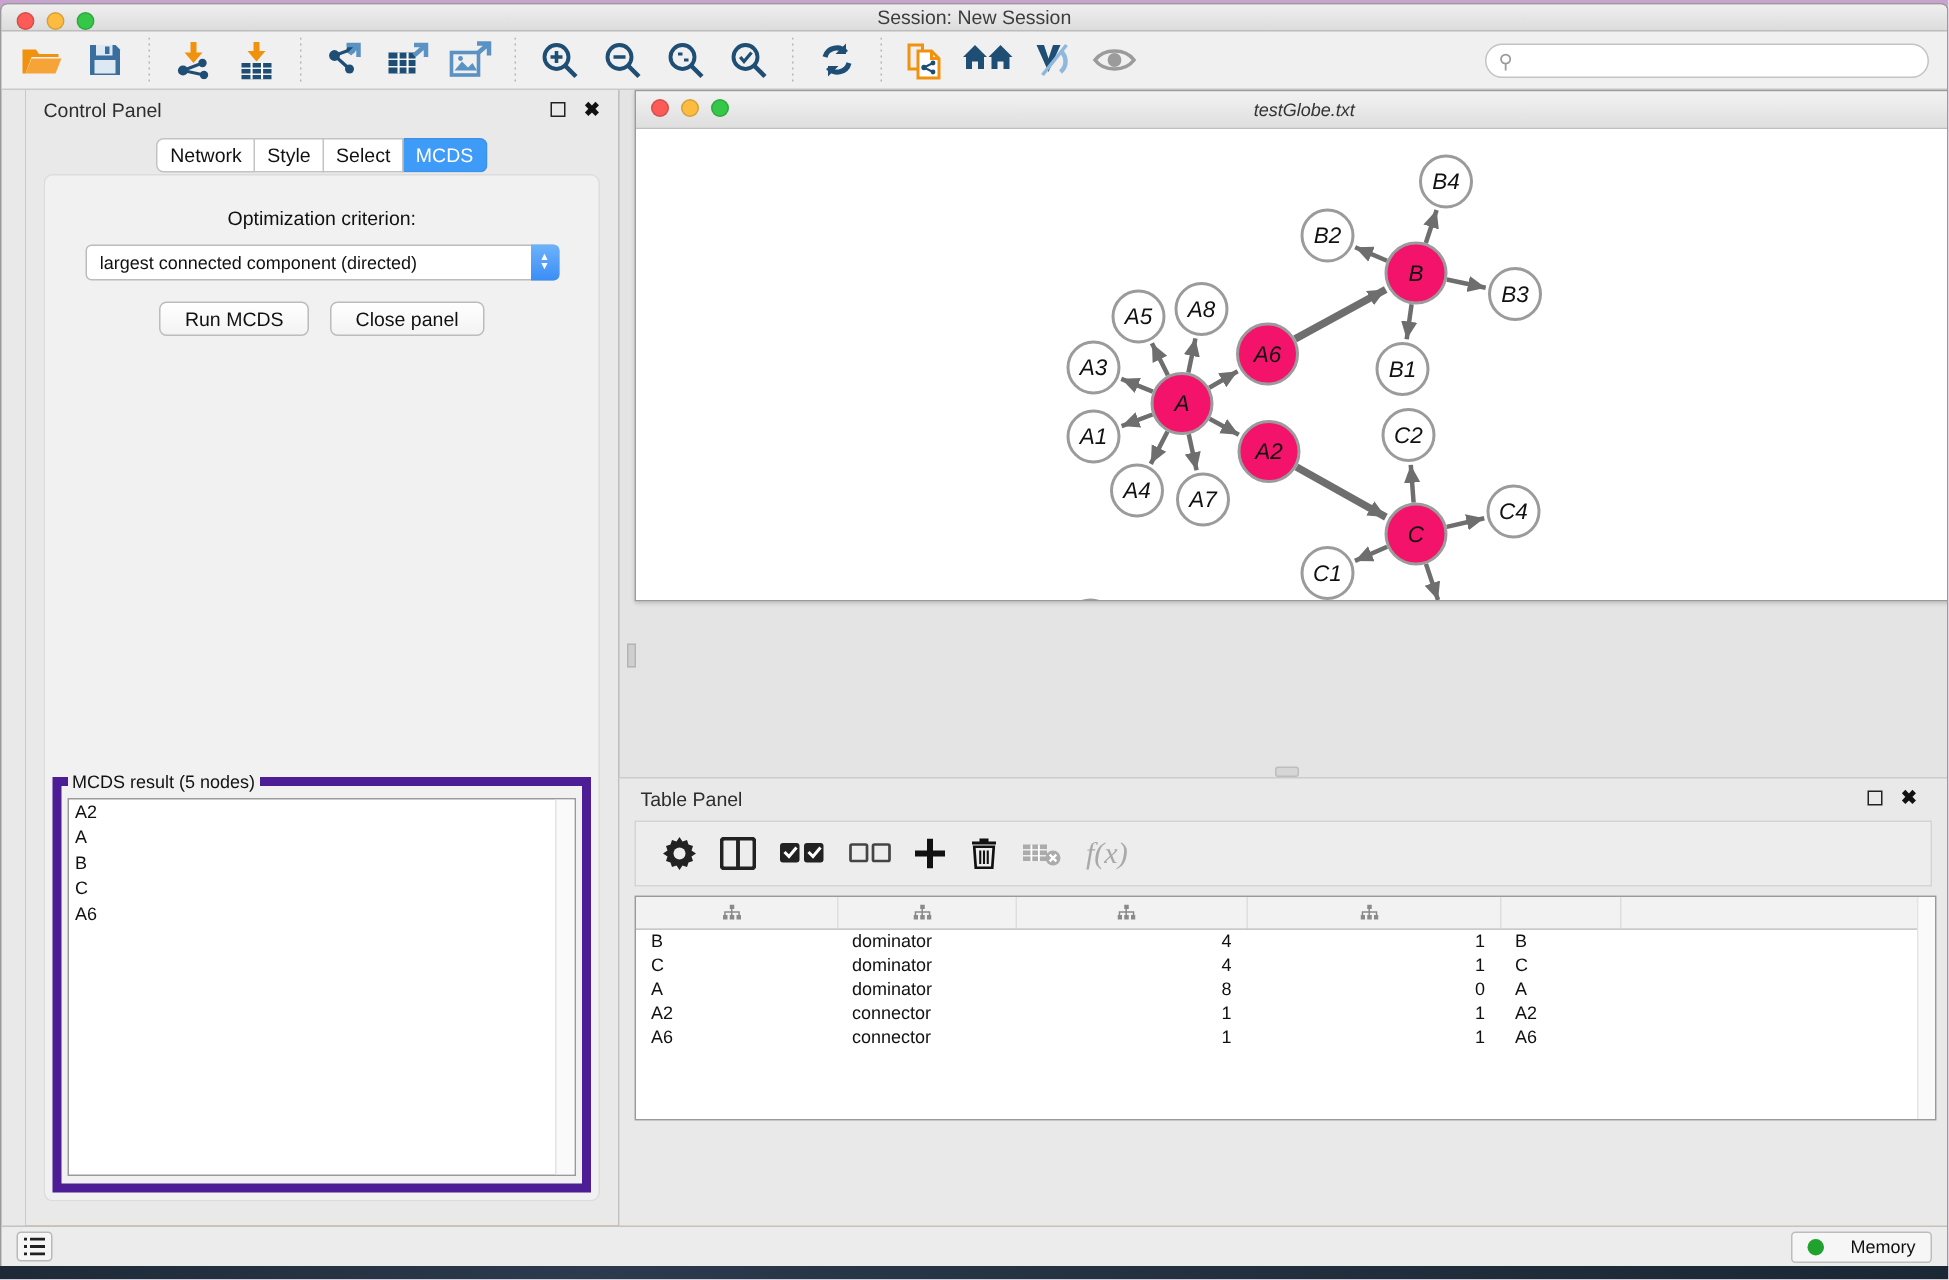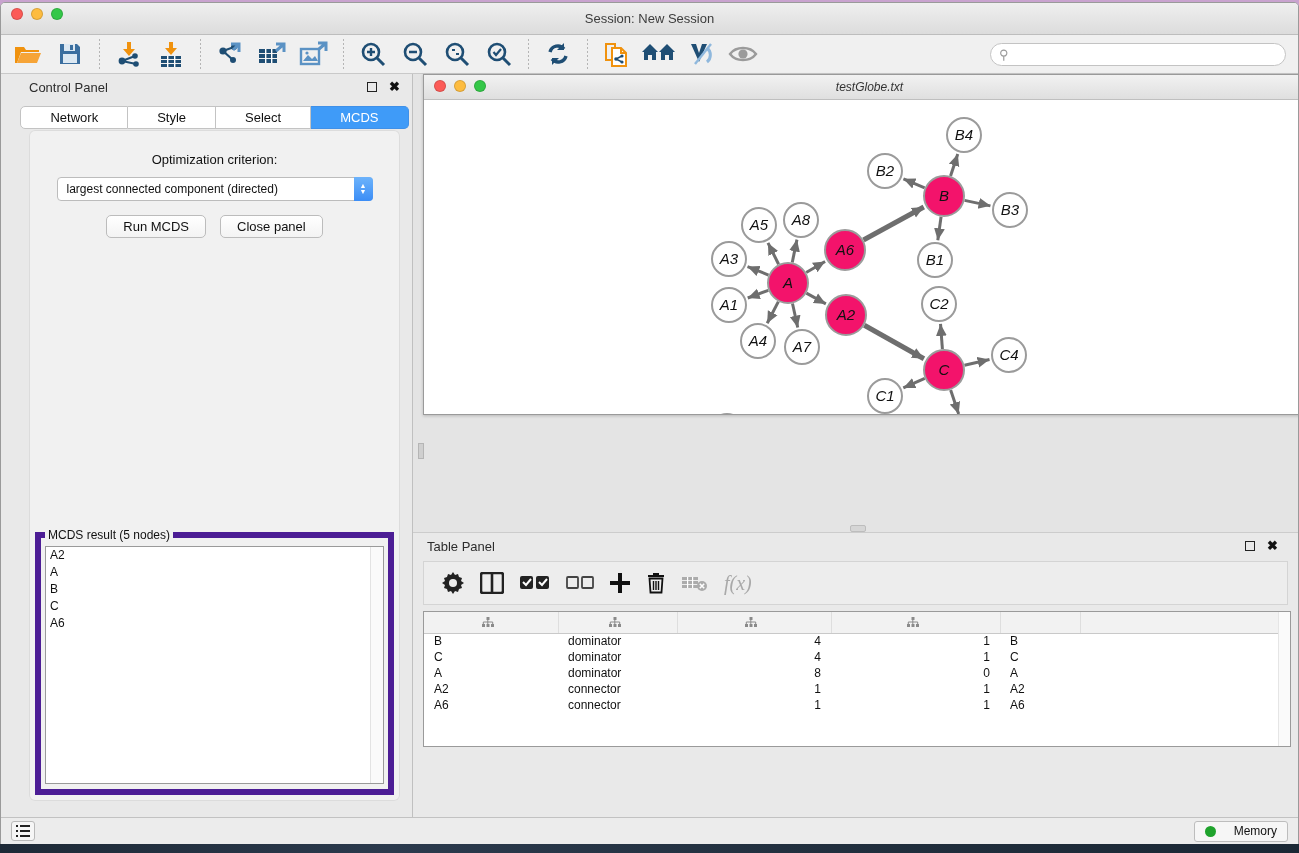--- a/index.html
+++ b/index.html
@@ -5,21 +5,21 @@
   * { margin:0; padding:0; box-sizing:border-box; }
   html,body { width:1299px; height:853px; font-family:"Liberation Sans", sans-serif; }
   .screen { position:relative; width:1299px; height:853px; background:#c9a3cf; overflow:hidden; }
   .desktop-bottom { position:absolute; left:0; bottom:0; width:100%; height:9px;
     background:linear-gradient(90deg,#1d2936,#2b3a4d 30%,#22303f 60%,#1a2734); }
 
   
   .app { position:absolute; left:0; top:2px; width:1299px; height:843px;
     background:#e9e9e9; border:1px solid #9a9a9a; border-radius:5px 5px 0 0; overflow:hidden;
     display:flex; flex-direction:column; }
-  .titlebar { height:32px; background:linear-gradient(#efefef,#dcdcdc); border-bottom:1px solid #bdbdbd;
+  .titlebar { height:18px; background:linear-gradient(#efefef,#dcdcdc); border-bottom:1px solid #bdbdbd;
     position:relative; display:flex; align-items:center; justify-content:center; flex:0 0 auto; }
   .titlebar .title { font-size:13px; color:#3c3c3c; }
   .lights { position:absolute; left:10px; top:5px; display:flex; gap:8px; }
   .light { width:12px; height:12px; border-radius:50%; border:1px solid rgba(0,0,0,.15); }
   .light.red { background:#fc5b57; } .light.yellow { background:#fdbc40; } .light.green { background:#34c748; }
 
   
   .toolbar { height:39px; background:#f0f0f0; border-bottom:1px solid #c9c9c9;
     display:flex; align-items:center; padding:0 8px; gap:4px; flex:0 0 auto; }
   .tb-btn { width:38px; height:32px; display:flex; align-items:center; justify-content:center; border-radius:4px; }
@@ -35,21 +35,21 @@
 
   
   .cpanel { width:396px; background:#e9e9e9; border-right:1px solid #c0c0c0; position:relative; flex:0 0 auto; }
   .panel-head { height:26px; display:flex; align-items:center; padding:0 12px; }
   .panel-head .ptitle { font-size:13px; color:#2d2d2d; }
   .panel-ctl { margin-left:auto; display:flex; gap:12px; align-items:center; }
   .float-box { width:10px; height:10px; border:1.5px solid #222; display:inline-block; }
   .close-x { font-size:13px; font-weight:bold; color:#111; line-height:10px; }
 
   .seg-tabs { display:flex; justify-content:center; margin-top:6px; }
-  .seg-tab { font-size:13px; padding:3px 29px; background:#fff; border:1px solid #c3c3c3; border-left:none;
+  .seg-tab { font-size:13px; padding:3px 8px; background:#fff; border:1px solid #c3c3c3; border-left:none;
     color:#111; }
   .seg-tab:first-child { border-left:1px solid #c3c3c3; border-radius:5px 0 0 5px; }
   .seg-tab:last-child { border-radius:0 5px 5px 0; }
   .seg-tab.active { background:#3f9bf8; border-color:#3f90e8; color:#fff; }
 
   .cp-card { position:absolute; left:12px; right:12px; top:56px; bottom:16px;
     background:#f1f1f1; border-radius:6px; box-shadow:0 0 0 1px #dcdcdc inset; }
   .opt-label { text-align:center; font-size:13px; color:#111; margin-top:22px; }
   .dropdown { margin:10px auto 0; width:316px; height:24px; background:#fff; border:1px solid #bcbcbc;
     border-radius:4px; display:flex; align-items:center; position:relative; }

